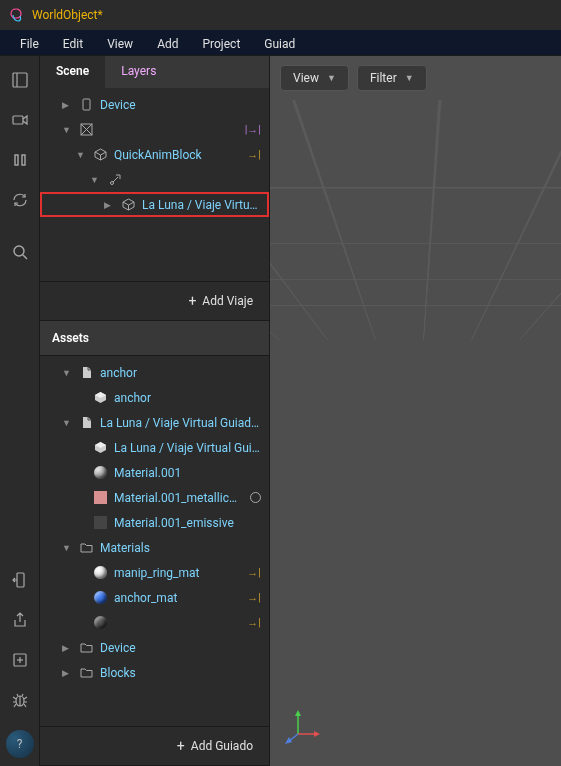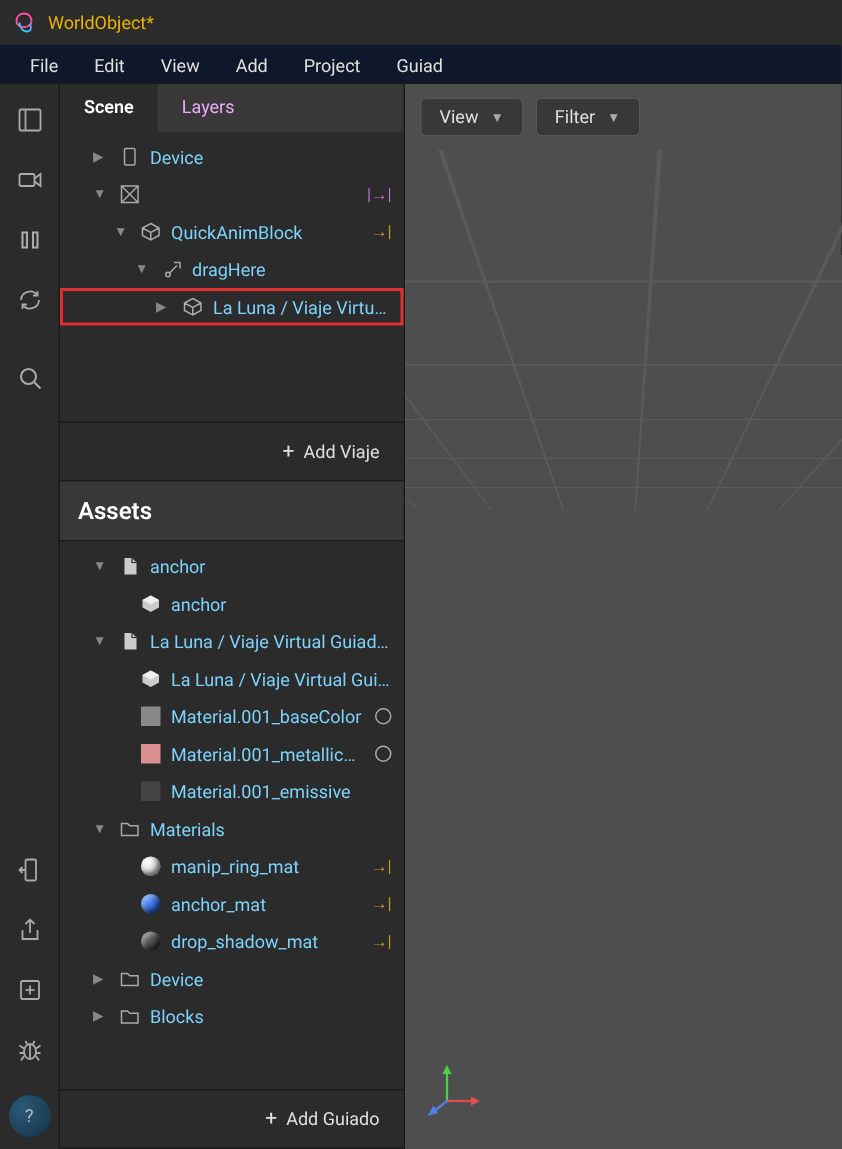--- a/index.html
+++ b/index.html
@@ -45,21 +45,21 @@
     .indent-2 { padding-left: 36px; }
     .indent-3 { padding-left: 50px; }
     .indent-4 { padding-left: 64px; }
     
     
     .add-row { height: 40px; display: flex; align-items: center; justify-content: flex-end; padding: 0 16px; border-top: 1px solid #1a1a1a; border-bottom: 1px solid #1a1a1a; background: #2b2b2b; }
     .add-btn { color: #e0e0e0; font-size: 12px; cursor: pointer; display: flex; align-items: center; }
     .add-btn .plus { margin-right: 6px; font-size: 14px; }
     
     
-    .assets-header { padding: 10px 12px; color: #fff; font-size: 16px; font-weight: 600; background: #383838; border-bottom: 1px solid #1a1a1a; }
+    .assets-header { padding: 10px 12px; color: #fff; font-size: 12px; font-weight: 600; background: #383838; border-bottom: 1px solid #1a1a1a; }
     .assets-tree { flex: 1; background: #2b2b2b; padding: 4px 0; overflow-y: auto; }
     
     
     .material-sphere { width: 13px; height: 13px; border-radius: 50%; box-shadow: inset -2px -2px 3px rgba(0,0,0,0.5), inset 2px 2px 3px rgba(255,255,255,0.4); }
     .sphere-gray { background: radial-gradient(circle at 35% 30%, #ddd, #555); }
     .sphere-white { background: radial-gradient(circle at 35% 30%, #fff, #aaa); }
     .sphere-blue { background: radial-gradient(circle at 35% 30%, #5590ff, #1140aa); }
     .sphere-dark { background: radial-gradient(circle at 35% 30%, #666, #222); }
     .texture-swatch { width: 13px; height: 13px; }
     .swatch-gray { background: #888; }
@@ -212,21 +212,20 @@
           <span class="tree-badge ">→|</span>
         </div>
         <div class="tree-row indent-3">
           <span class="tree-disclosure">▼</span>
           <span class="tree-icon">
             <svg width="13" height="13" viewBox="0 0 13 13" fill="none" stroke="#aaa" stroke-width="1">
               <circle cx="4" cy="10" r="1.5"></circle>
               <path d="M5 9 L10 4 M8 2 L12 2 L12 6"></path>
             </svg>
           </span>
-          <span class="tree-label">dragHere</span>
         </div>
         <div class="tree-row indent-4 highlighted">
           <span class="tree-disclosure">▶</span>
           <span class="tree-icon">
             <svg width="13" height="13" viewBox="0 0 13 13" fill="none" stroke="#aaa" stroke-width="1">
               <path d="M6.5 1 L12 4 V9 L6.5 12 L1 9 V4 Z M1 4 L6.5 7 L12 4 M6.5 7 V12"></path>
             </svg>
           </span>
           <span class="tree-label">La Luna / Viaje Virtual ...</span>
         </div>
@@ -278,24 +277,23 @@
             <svg width="13" height="13" viewBox="0 0 13 13" fill="#ccc">
               <path d="M6.5 1 L12 4 V9 L6.5 12 L1 9 V4 Z"></path>
               <path d="M6.5 1 L12 4 L6.5 7 L1 4 Z" fill="#eee"></path>
             </svg>
           </span>
           <span class="tree-label">La Luna / Viaje Virtual Guiad...</span>
         </div>
         <div class="tree-row indent-2">
           <span class="tree-disclosure"></span>
           <span class="tree-icon">
-            <span class="texture-swatch swatch-gray"></span>
-          </span>
-          <span class="tree-label">Material.001_baseColor</span>
-          <span class="ring-badge"></span>
+            <span class="material-sphere sphere-gray"></span>
+          </span>
+          <span class="tree-label">Material.001</span>
         </div>
         <div class="tree-row indent-2">
           <span class="tree-disclosure"></span>
           <span class="tree-icon">
             <span class="texture-swatch swatch-pink"></span>
           </span>
           <span class="tree-label">Material.001_metallicRo...</span>
           <span class="ring-badge"></span>
         </div>
         <div class="tree-row indent-2">
@@ -328,21 +326,20 @@
             <span class="material-sphere sphere-blue"></span>
           </span>
           <span class="tree-label">anchor_mat</span>
           <span class="tree-badge ">→|</span>
         </div>
         <div class="tree-row indent-2">
           <span class="tree-disclosure"></span>
           <span class="tree-icon">
             <span class="material-sphere sphere-dark"></span>
           </span>
-          <span class="tree-label">drop_shadow_mat</span>
           <span class="tree-badge ">→|</span>
         </div>
         <div class="tree-row indent-1">
           <span class="tree-disclosure">▶</span>
           <span class="tree-icon">
             <svg width="13" height="13" viewBox="0 0 13 13" fill="none" stroke="#aaa" stroke-width="1">
               <path d="M1 3 H5 L6.5 4.5 H12 V11 H1 Z"></path>
             </svg>
           </span>
           <span class="tree-label">Device</span>

